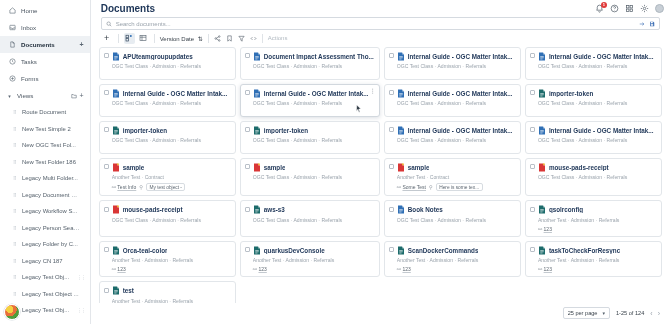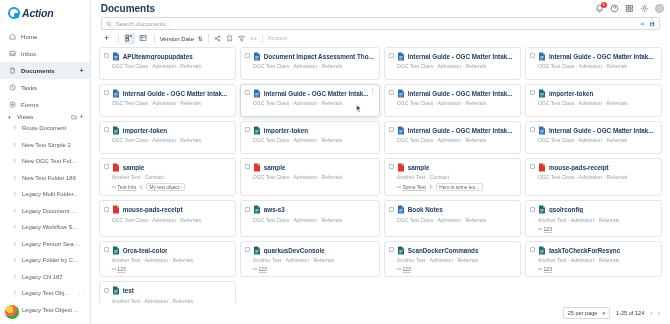--- a/index.html
+++ b/index.html
@@ -205,24 +205,20 @@
   .range { font-size: 5.6px; color: #39424b; }
   .pager { display: flex; gap: 5px; align-items: center; }
   .pager span { font-size: 7px; color: #9aa3ac; cursor: pointer; line-height: 1; }
 </style>
 </head>
 <body>
 
 <div class="app">
 
   <aside class="sidebar">
-    <div class="brand">
-      <span class="brand-mark"></span>
-      <span class="brand-text">Action</span>
-    </div>
 
     <nav class="nav">
       <div class="nav-item">
         <span class="ico">
             <svg viewBox="0 0 16 16" fill="none" stroke="currentColor" stroke-width="1.4">
               <path d="M2 7l6-5 6 5v7H2z"></path>
             </svg>
           </span>
         <span class="nav-label">Home</span>
       </div>

